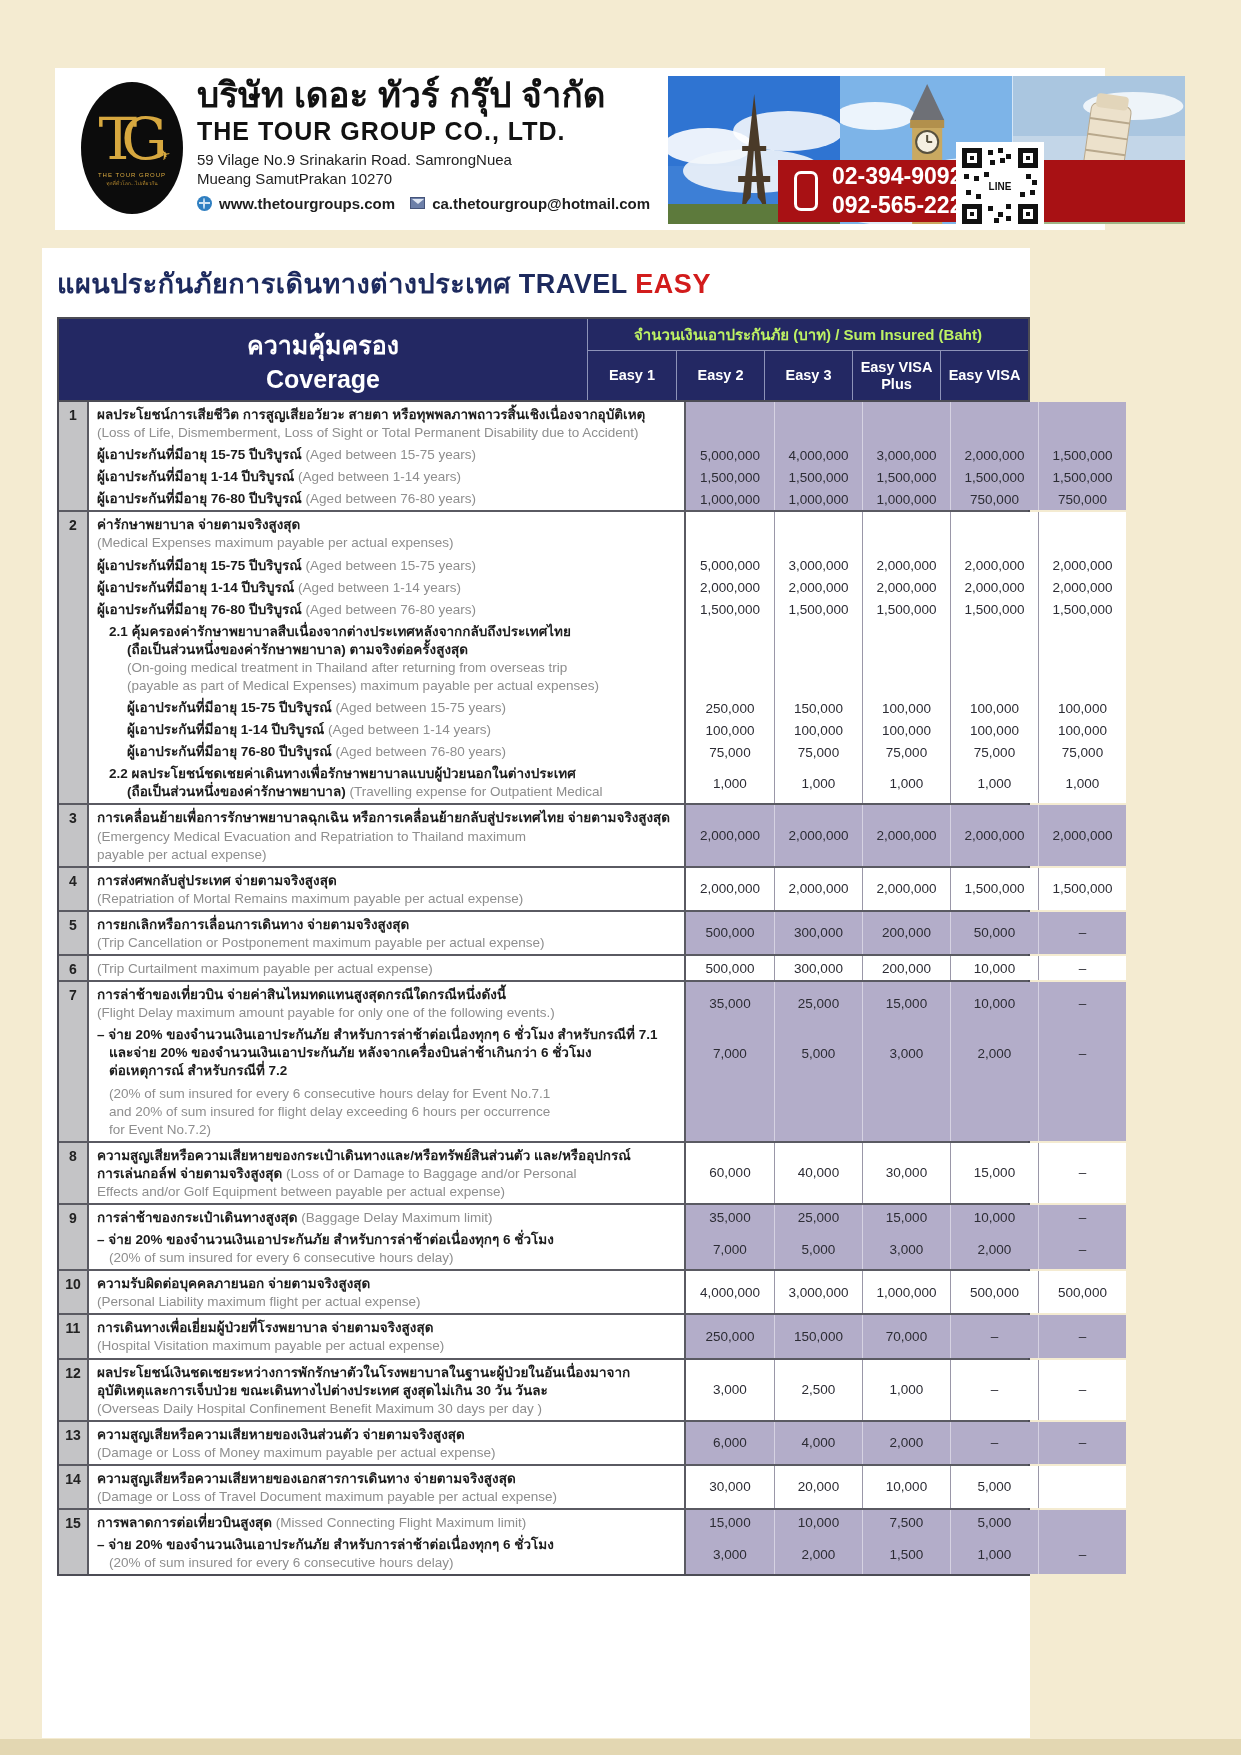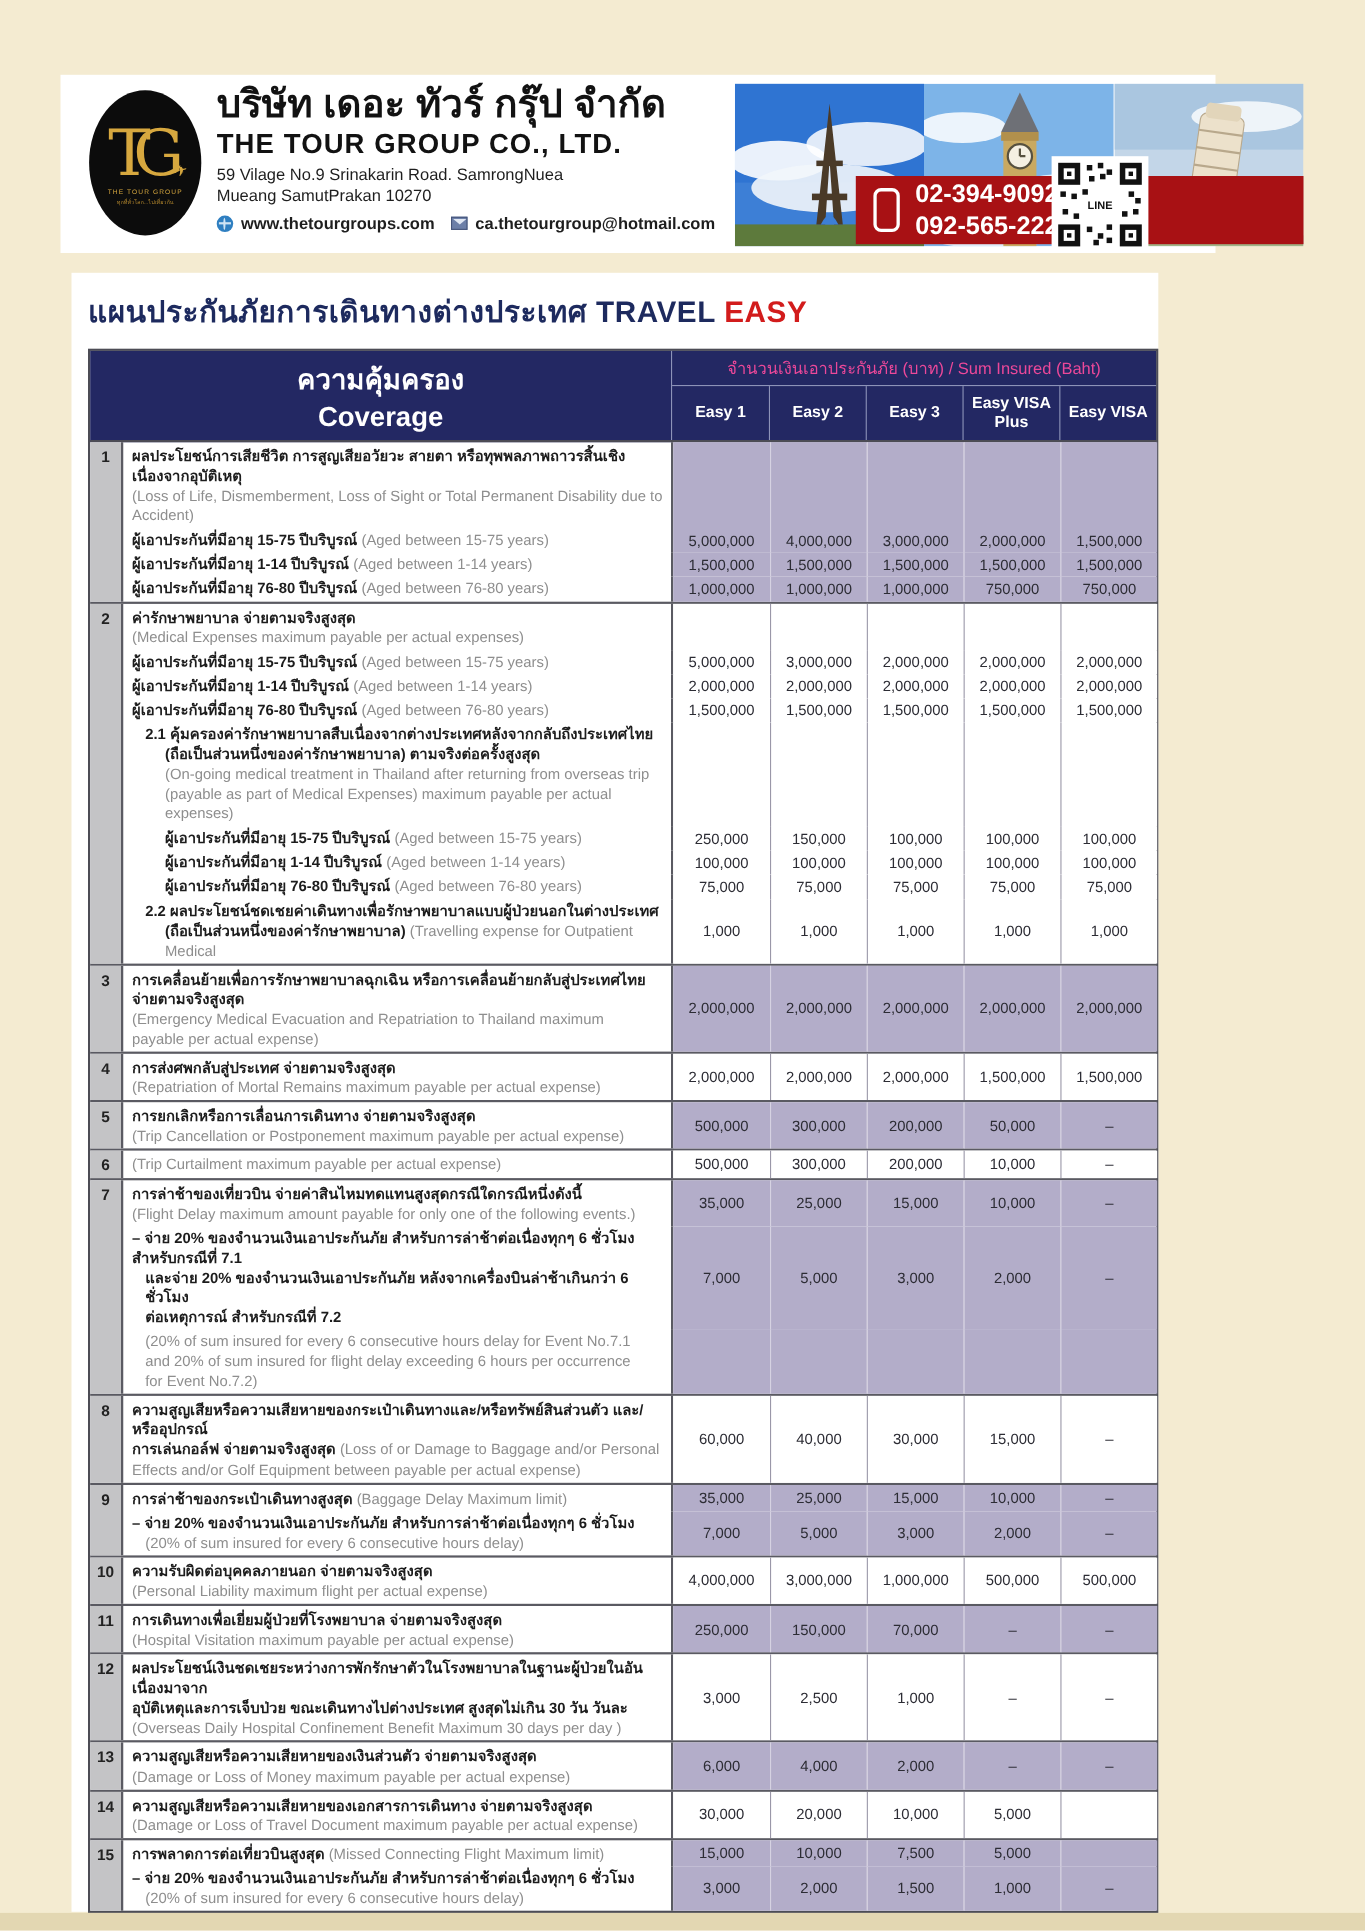--- a/index.html
+++ b/index.html
@@ -31,41 +31,41 @@
   .photo { flex:1; position:relative; overflow:hidden; }
   .photo svg { display:block; width:100%; height:100%; }
 
   .phone-banner { position:absolute; left:723px; top:92px; width:407px; height:62px; background:#a81114; display:flex; align-items:center; padding-left:16px; gap:14px; z-index:4; }
   .phone-icon { width:24px; height:40px; border:3px solid #ffffff; border-radius:7px; }
   .phone-nums { color:#ffffff; font-weight:bold; font-size:23px; line-height:1.25; }
   .qr-box { position:absolute; left:901px; top:74px; width:88px; height:88px; background:#ffffff; padding:4px; z-index:5; }
   .qr-box svg { display:block; width:100%; height:100%; }
 
   
-  .main-card { position:absolute; left:65px; top:248px; width:988px; height:1490px; background:#ffffff; padding:14px 0 12px 15px; }
+  .main-card { position:absolute; left:42px; top:248px; width:988px; height:1490px; background:#ffffff; padding:14px 0 12px 15px; }
   .doc-title { font-size:27px; font-weight:bold; color:#1d2a5e; margin-bottom:12px; letter-spacing:0.5px; }
   .tt-easy { color:#d21c1c; }
 
   .cov-table { width:973px; border:2px solid #4c4c55; }
   .thead { display:flex; background:#232863; border-bottom:2px solid #4c4c55; }
   .th-coverage { width:532px; display:flex; flex-direction:column; align-items:center; justify-content:center; color:#fff; border-right:1px solid #8d93b8; padding:6px 0; }
   .th-cov-thai { font-size:25px; font-weight:bold; }
   .th-cov-eng { font-size:25px; font-weight:bold; }
   .th-right { flex:1; display:flex; flex-direction:column; }
-  .th-sum { height:32px; display:flex; align-items:center; justify-content:center; color:#ec4899; font-size:15px; font-weight:normal; border-bottom:1px solid #8d93b8; }
+  .th-sum { height:32px; display:flex; align-items:center; justify-content:center; color:#bef264; font-size:15px; font-weight:bold; border-bottom:1px solid #8d93b8; }
   .th-plans { flex:1; display:flex; }
   .th-plan { width:88px; display:flex; align-items:center; justify-content:center; text-align:center; color:#fff; font-size:14.5px; font-weight:bold; line-height:1.15; border-left:1px solid #8d93b8; padding:2px; }
   .th-plan:first-child { border-left:0; }
 
   .t-row { display:flex; border-top:2px solid #5a5a62; }
   .t-row:first-child { border-top:0; }
   .cell-num { width:30px; background:#c4c4c6; text-align:center; font-weight:bold; font-size:14px; color:#222; padding-top:5px; border-right:2px solid #5a5a62; flex:0 0 auto; }
   .rowbody { flex:1; display:flex; flex-direction:column; }
   .seg { display:flex; flex:1; }
-  .desc { width:500px; padding:2px 6px 2px 8px; border-right:2px solid #5a5a62; flex:0 0 auto; }
+  .desc { width:597px; padding:2px 6px 2px 8px; border-right:2px solid #5a5a62; flex:0 0 auto; }
   .seg:first-child .desc { padding-top:4px; }
   .line { font-size:13.5px; line-height:1.34; }
   .line .th { color:#1c1c1c; font-weight:600; }
   .line .en { color:#8e8e8e; font-weight:400; }
   .line.sub { padding-left:12px; }
   .line.sub2 { padding-left:30px; }
   .val { width:88px; display:flex; align-items:center; justify-content:center; font-size:13.5px; color:#2c2c34; border-left:1px solid #9a97a8; padding:2px; }
   .val:nth-child(2) { border-left:0; }
   .t-row.lav .val { background:#b3adc9; border-left-color:#d6d2e2; }
   .t-row.wht .val { background:#ffffff; }

